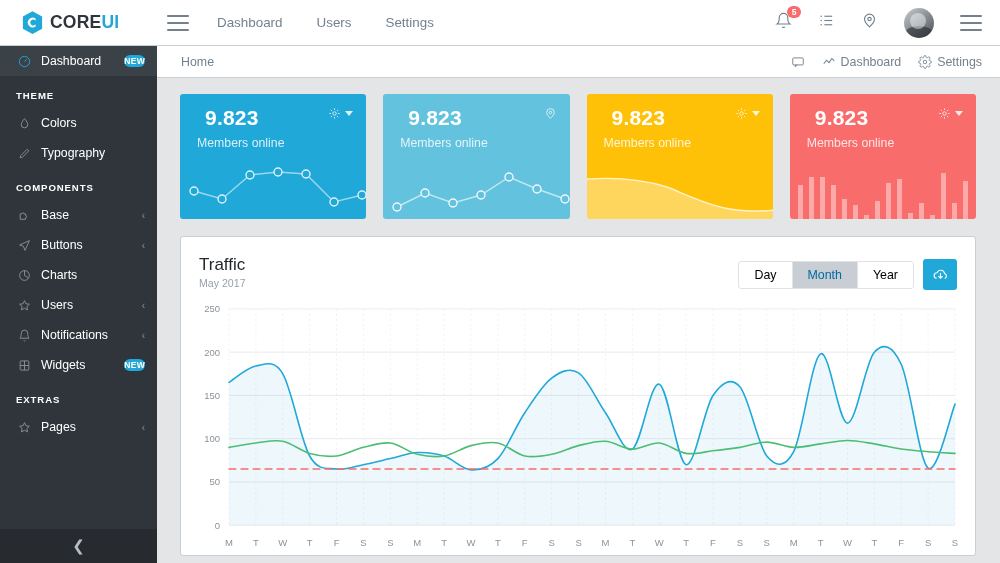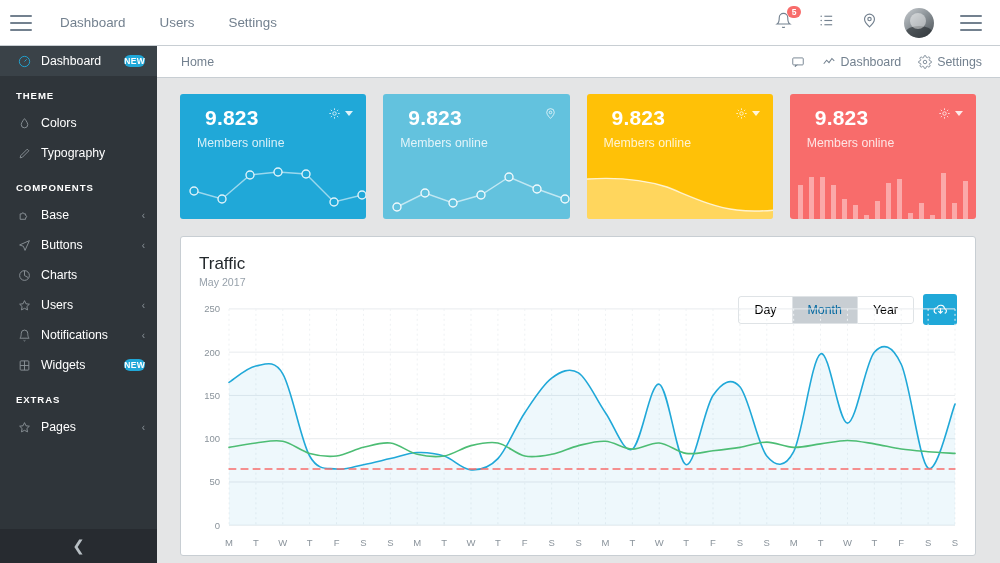--- a/index.html
+++ b/index.html
@@ -138,21 +138,21 @@
     width: 0; height: 0; border-left: 4px solid transparent;
     border-right: 4px solid transparent; border-top: 5px solid #fff;
   }
   .sc-chart { position: absolute; left: 0; right: 0; bottom: 0; }
 
   
   .traffic-card {
     margin-top: 17px; background: #fff; border: 1px solid #c8ced3;
     border-radius: 3px; height: 320px; position: relative;
   }
-  .tc-head { padding: 16px 18px 0 18px; display: flex; align-items: flex-start; flex-direction: column; }
+  .tc-head { padding: 16px 18px 0 18px; display: flex; align-items: center; }
   .tc-title { font-size: 17px; color: #23282c; line-height: 1.25; }
   .tc-sub { font-size: 10.6px; color: #97a1ab; margin-top: 2px; }
   .tc-actions { margin-left: auto; display: flex; align-items: center; gap: 9px; margin-top: 6px; }
   .btn-group { display: flex; border-radius: 3px; overflow: hidden; }
   .btn-tf {
     font-size: 12.4px; padding: 6px 15px; background: #fff; color: #000000;
     border: 1px solid #dfe3e6; border-right: none; cursor: pointer;
     font-family: inherit;
   }
   .btn-tf:last-child { border-right: 1px solid #dfe3e6; border-radius: 0 3px 3px 0; }
@@ -164,20 +164,27 @@
     cursor: pointer; border: none;
   }
   .tc-chart { position: absolute; left: 0; right: 0; top: 58px; bottom: 0; }
 </style>
 </head>
 <body>
 
 <div class="app">
 
   <div class="navbar">
+    <div class="brand">
+      <svg class="brand-mark" viewBox="0 0 24 26">
+        <path d="M12 0 L23 6 L23 20 L12 26 L1 20 L1 6 Z" fill="#20a8d8"></path>
+        <path d="M15.5 8.4a5.6 5.6 0 1 0 0 9.2v-2.6a3.3 3.3 0 1 1 0-4z" fill="#fff"></path>
+      </svg>
+      <div class="brand-text"><span>CORE</span><span class="ui">UI</span></div>
+    </div>
 
     <div class="nav-toggler">
       <i></i>
       <i></i>
       <i></i>
     </div>
 
     <div class="nav-links">
       <a>Dashboard</a>
       <a>Users</a>

